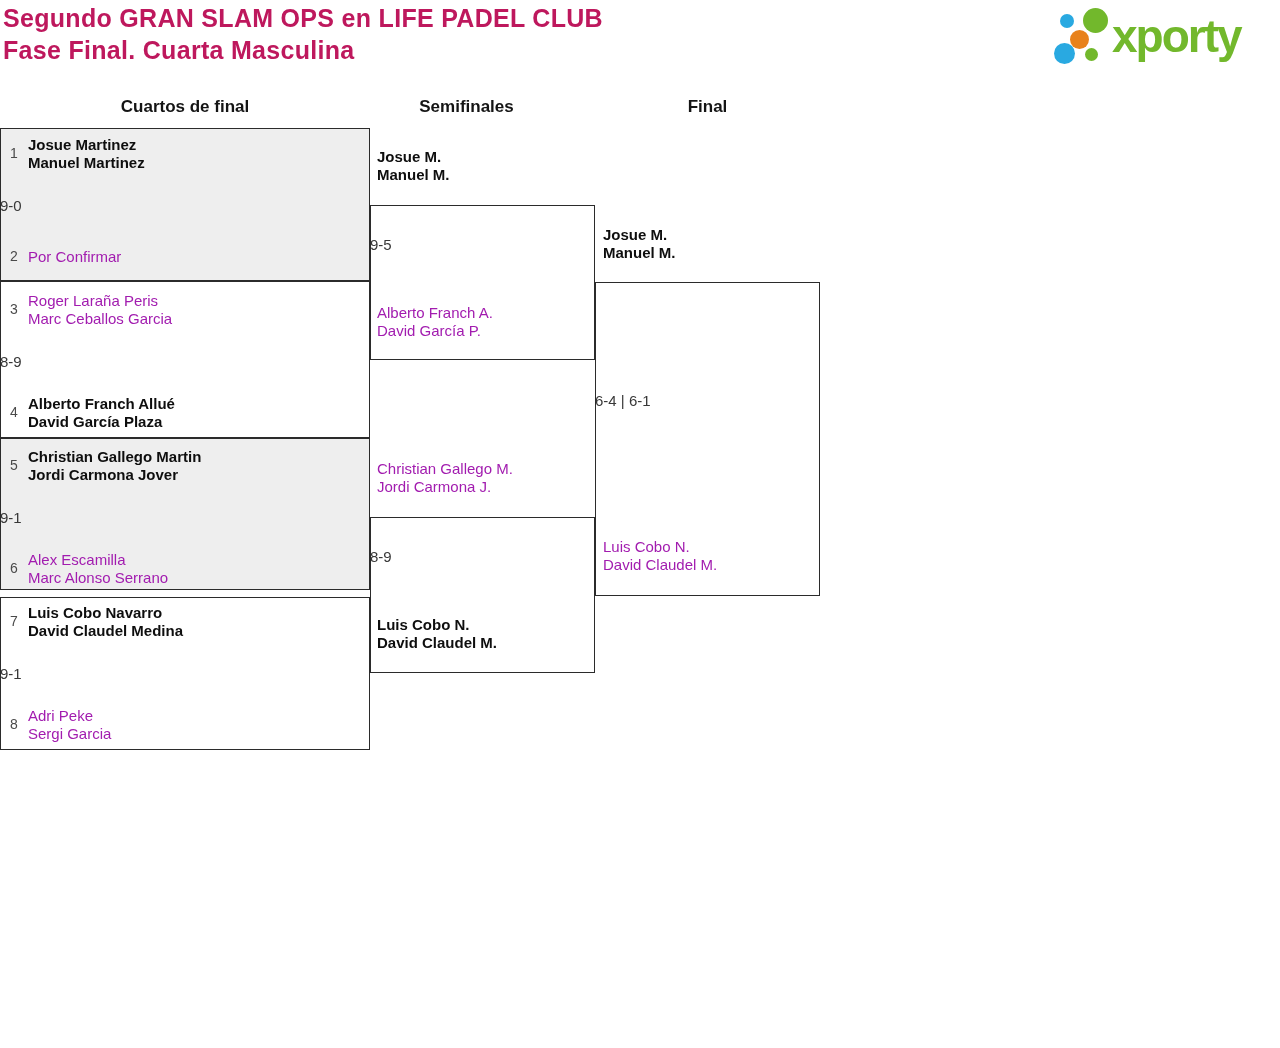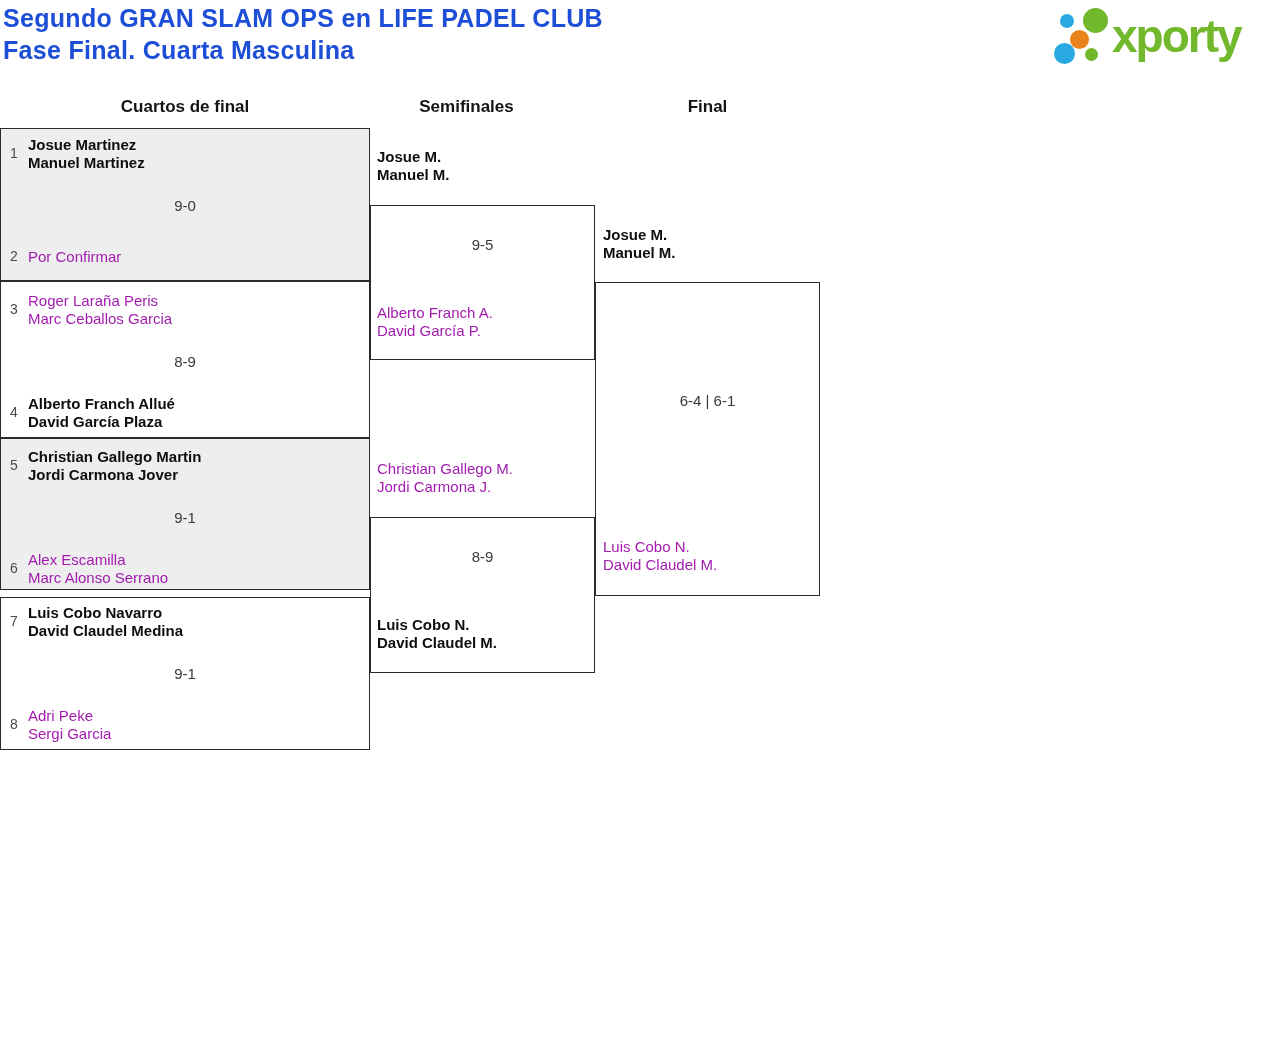--- a/index.html
+++ b/index.html
@@ -6,21 +6,21 @@
   html,body { background:#ffffff; }
   body {
     width:1280px; height:1048px;
     font-family:"Liberation Sans","DejaVu Sans",sans-serif;
     position:relative; overflow:hidden;
     color:#1a1a1a;
   }
   .page { position:absolute; left:0; top:0; width:1280px; height:1048px; }
 
   
-  .title { position:absolute; left:3px; top:2px; font-weight:700; font-size:25px; line-height:32px; color:#1d4ed8; letter-spacing:0.3px; }
+  .title { position:absolute; left:3px; top:2px; font-weight:700; font-size:25px; line-height:32px; color:#be185d; letter-spacing:0.3px; }
 
   .logo { position:absolute; left:1050px; top:2px; width:225px; height:70px; }
   .dot { position:absolute; border-radius:50%; }
   .dot-blue-sm   { left:10px; top:12px; width:14px; height:14px; background:#29a9e1; }
   .dot-green-lg  { left:33px; top:6px;  width:25px; height:25px; background:#72b82c; }
   .dot-orange    { left:20px; top:28px; width:19px; height:19px; background:#e8821b; }
   .dot-blue-lg   { left:4px;  top:41px; width:21px; height:21px; background:#29a9e1; }
   .dot-green-sm  { left:35px; top:46px; width:13px; height:13px; background:#72b82c; }
   .logo-text {
     position:absolute; left:62px; top:10px;
@@ -35,21 +35,21 @@
   .rh-f  { left:595px; width:225px; }
 
   
   .box { position:absolute; border:1px solid #2b2b2b; background:#ffffff; }
   .box.shaded { background:#eeeeee; }
 
   
   .team { position:absolute; font-size:15px; line-height:18px; color:#a21caf; white-space:nowrap; }
   .team.winner { font-weight:700; color:#0e0e0e; }
   .seed { position:absolute; left:4px; width:20px; text-align:center; font-size:14px; line-height:17px; color:#4a4a4a; }
-  .score { position:absolute; font-size:15px; line-height:18px; color:#383838; text-align:center; }
+  .score { position:absolute; font-size:15px; line-height:18px; color:#383838; text-align:left; }
   .score.col-qf { left:0;     width:370px; }
   .score.col-sf { left:370px; width:225px; }
   .score.col-f  { left:595px; width:225px; }
 </style>
 </head>
 <body>
 
 <div class="page">
 
   <div class="title">

